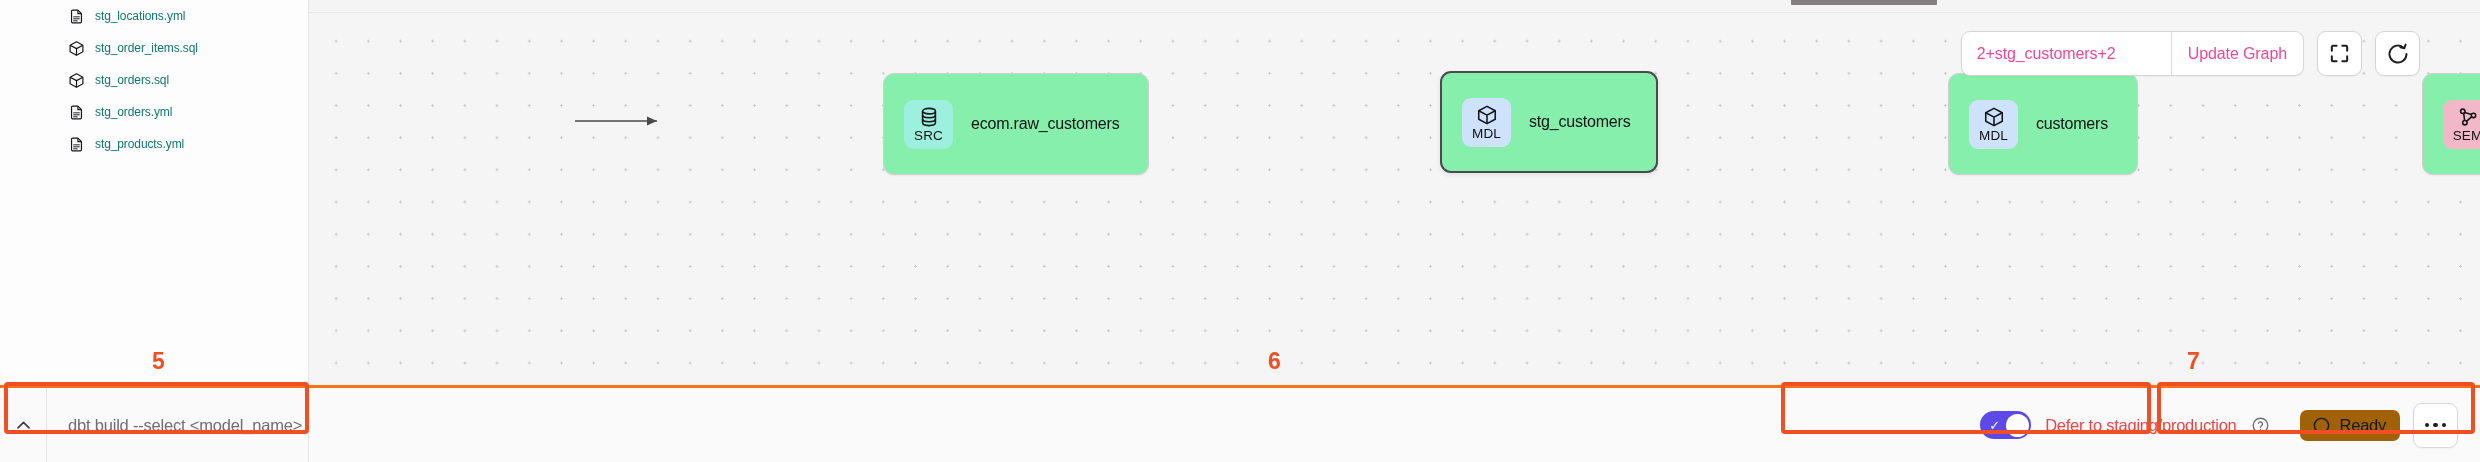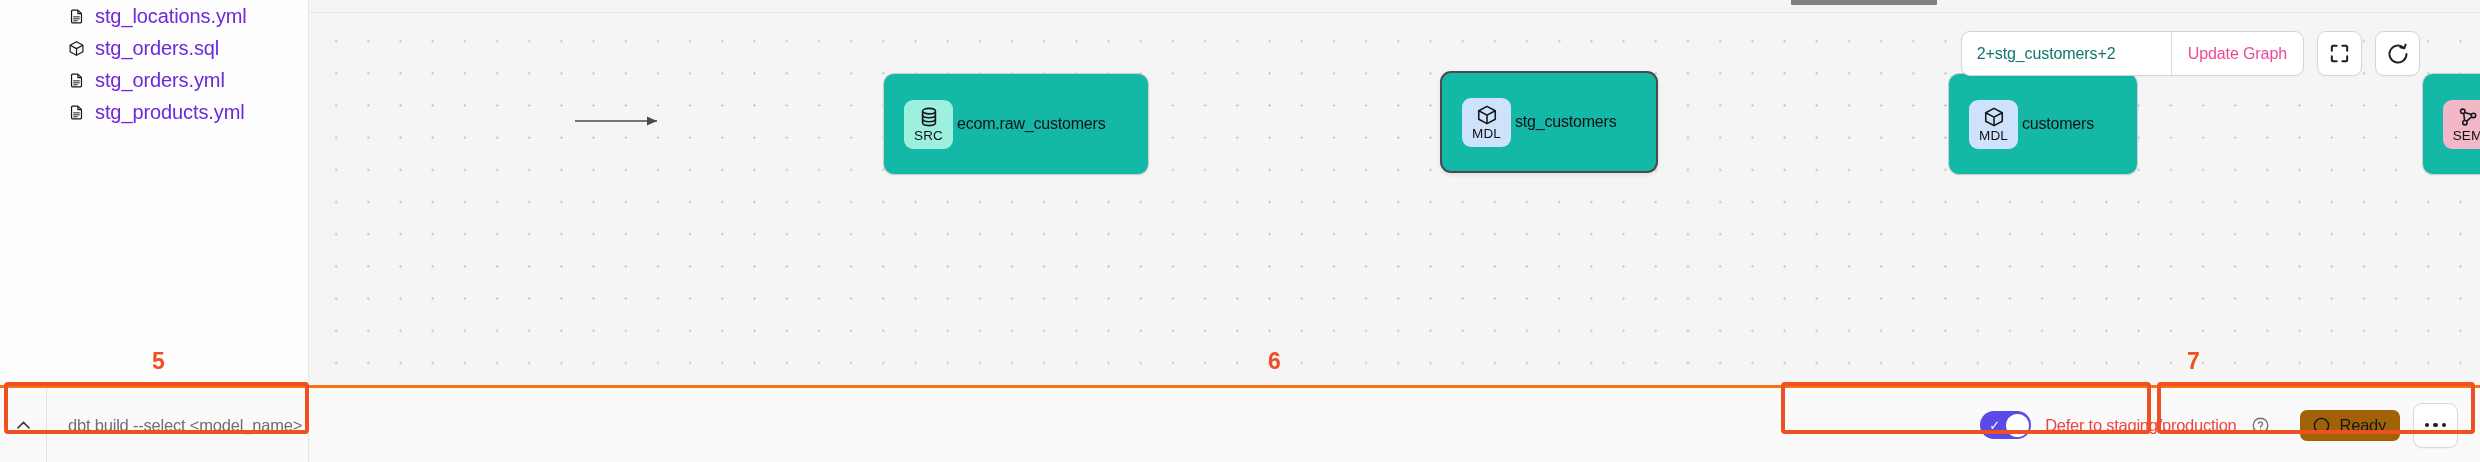--- a/index.html
+++ b/index.html
@@ -42,22 +42,22 @@
     gap: 10px;
     cursor: default;
   }
   .file-row .ficon {
     width: 17px; height: 17px;
     flex: 0 0 17px;
     display: flex; align-items: center; justify-content: center;
     color: #1b1b1d;
   }
   .file-row .flabel {
-    font-size: 20px;
-    color: #6d28d9;
+    font-size: 12px;
+    color: #0f766e;
     letter-spacing: -0.1px;
     white-space: nowrap;
   }
 
   
   .canvas-wrap {
     position: relative;
     flex: 1;
     height: 100%;
     background: #f5f5f5;
@@ -108,21 +108,21 @@
     box-shadow: 0 1px 2px rgba(0,0,0,0.035);
     overflow: hidden;
   }
   .graph-search {
     width: 209px;
     border: none;
     outline: none;
     background: transparent;
     font-family: "Liberation Sans", sans-serif;
     font-size: 16px;
-    color: #0f766e;
+    color: #ec4899;
     padding: 0 13px 0 15px;
     letter-spacing: -0.1px;
   }
   .tb-divider { width: 1px; background: #dcdcde; }
   .update-btn {
     display: flex; align-items: center; justify-content: center;
     padding: 0 16px;
     font-size: 16px;
     color: #ec4899;
     background: transparent;
@@ -141,26 +141,26 @@
     display: flex; align-items: center; justify-content: center;
     cursor: pointer;
     box-shadow: 0 1px 2px rgba(0,0,0,0.035);
     padding: 0;
   }
 
   
   .node {
     position: absolute;
     height: 102px;
-    background: #14b8a6;
+    background: #86efac;
     border-radius: 11px;
     display: flex;
     align-items: center;
     padding-left: 20px;
-    gap: 4px;
+    gap: 18px;
     z-index: 4;
   }
   .node.plain {
     border: 1px solid #cfcfd2;
     box-shadow: 0 1px 2px rgba(0,0,0,0.05);
   }
   .node.selected {
     border: 2.4px solid #4b4a4d;
     box-shadow: 0 2px 5px rgba(0,0,0,0.09);
     z-index: 5;
@@ -333,20 +333,29 @@
       <div id="file-list">
           <div class="file-row">
             <span class="ficon">
               <svg width="17" height="17" viewBox="0 0 24 24" fill="none" stroke="#15161a" stroke-width="1.7" stroke-linejoin="round">
       <path d="M14 3H6.5A1.5 1.5 0 0 0 5 4.5v15A1.5 1.5 0 0 0 6.5 21h11a1.5 1.5 0 0 0 1.5-1.5V8z"></path>
       <path d="M14 3v5h5"></path>
       <path d="M8 12.5h8M8 15.3h8M8 18.1h5" stroke-width="1.35" stroke-linecap="round"></path>
               </svg>
             </span>
             <span class="flabel">stg_locations.yml</span>
+          </div>
+          <div class="file-row">
+            <span class="ficon">
+              <svg width="17" height="17" viewBox="0 0 24 24" fill="none" stroke="#15161a" stroke-width="1.7" stroke-linejoin="round">
+      <path d="M12 2.6 21 7.4v9.2L12 21.4 3 16.6V7.4z"></path>
+      <path d="M3 7.4 12 12.2l9-4.8M12 12.2v9.2"></path>
+              </svg>
+            </span>
+            <span class="flabel">stg_order_items.sql</span>
           </div>
           <div class="file-row">
             <span class="ficon">
               <svg width="17" height="17" viewBox="0 0 24 24" fill="none" stroke="#15161a" stroke-width="1.7" stroke-linejoin="round">
       <path d="M12 2.6 21 7.4v9.2L12 21.4 3 16.6V7.4z"></path>
       <path d="M3 7.4 12 12.2l9-4.8M12 12.2v9.2"></path>
               </svg>
             </span>
             <span class="flabel">stg_orders.sql</span>
           </div>

